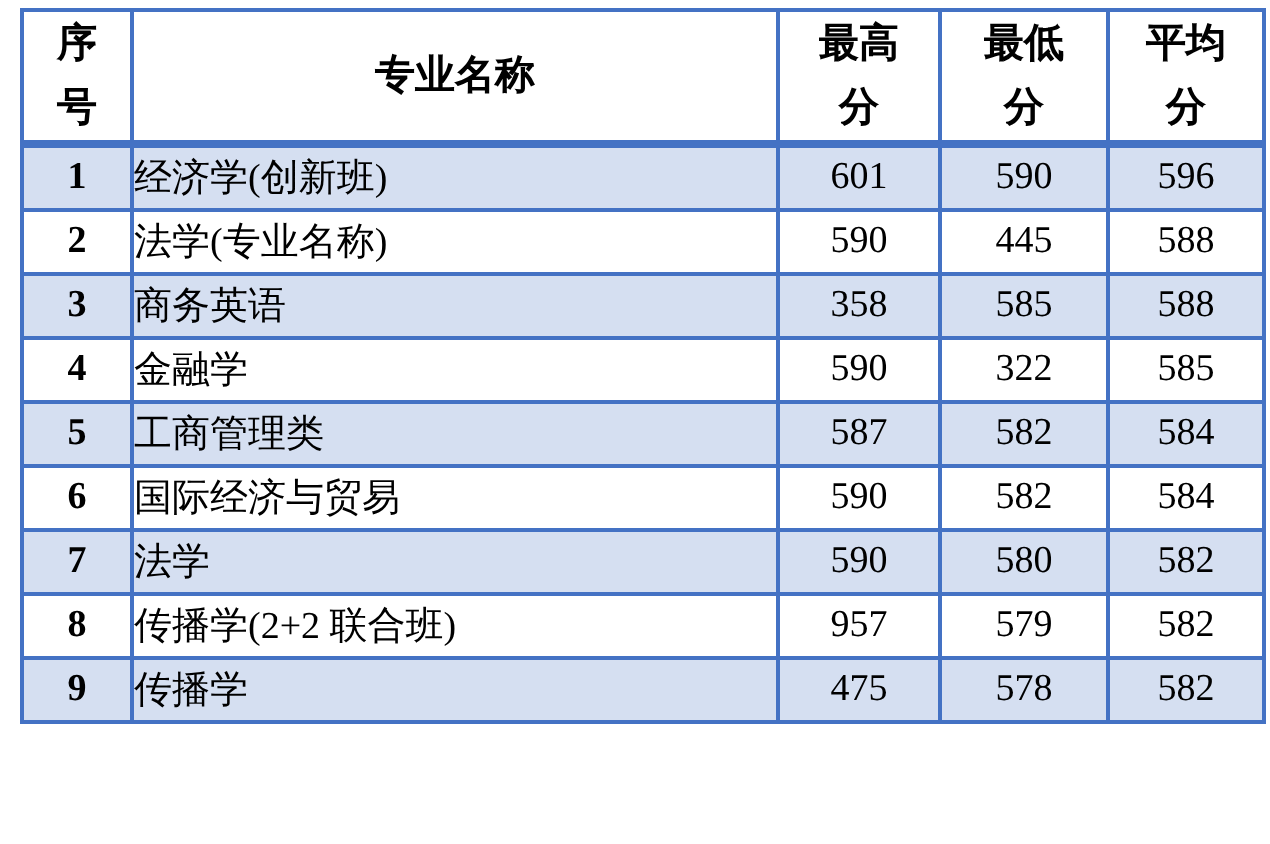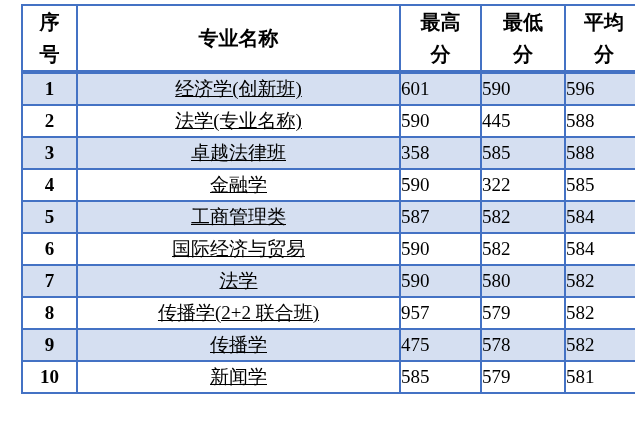--- a/index.html
+++ b/index.html
@@ -8,21 +8,21 @@
     background: #ffffff;
   }
   body {
     width: 635px;
     height: 422px;
     font-family: "Liberation Serif", "DejaVu Serif", serif;
     color: #000000;
     overflow: hidden;
   }
   .table-wrap {
-    padding: 4px 7px 0 21px;
+    padding: 4px 7px 0 10px;
   }
   table.scores {
     border-collapse: collapse;
     table-layout: fixed;
     width: 621px;
   }
   table.scores th,
   table.scores td {
     border: 2px solid #4472c4;
     overflow: hidden;
@@ -57,26 +57,25 @@
   }
   table.scores tbody tr:nth-child(odd) td {
     background: #d5dff1;
   }
   td.col-index {
     text-align: center;
     font-weight: bold;
     font-size: 19px;
   }
   td.col-major {
-    text-align: center;
+    text-align: left;
     padding-left: 12px;
-    text-decoration: underline;
   }
   td.col-max, td.col-min, td.col-avg {
-    text-align: left;
+    text-align: center;
     padding-left: 13px;
   }
 </style>
 </head>
 <body>
 
 <div class="table-wrap">
   <table class="scores">
     <colgroup>
       <col style="width:55px">
@@ -104,21 +103,21 @@
         </tr>
         <tr>
           <td class="col-index">2</td>
           <td class="col-major">法学(专业名称)</td>
           <td class="col-max">590</td>
           <td class="col-min">445</td>
           <td class="col-avg">588</td>
         </tr>
         <tr>
           <td class="col-index">3</td>
-          <td class="col-major">卓越法律班</td>
+          <td class="col-major">商务英语</td>
           <td class="col-max">358</td>
           <td class="col-min">585</td>
           <td class="col-avg">588</td>
         </tr>
         <tr>
           <td class="col-index">4</td>
           <td class="col-major">金融学</td>
           <td class="col-max">590</td>
           <td class="col-min">322</td>
           <td class="col-avg">585</td>
@@ -151,22 +150,15 @@
           <td class="col-min">579</td>
           <td class="col-avg">582</td>
         </tr>
         <tr>
           <td class="col-index">9</td>
           <td class="col-major">传播学</td>
           <td class="col-max">475</td>
           <td class="col-min">578</td>
           <td class="col-avg">582</td>
         </tr>
-        <tr>
-          <td class="col-index">10</td>
-          <td class="col-major">新闻学</td>
-          <td class="col-max">585</td>
-          <td class="col-min">579</td>
-          <td class="col-avg">581</td>
-        </tr>
       </tbody>
   </table>
 </div>
 
 </body></html>

